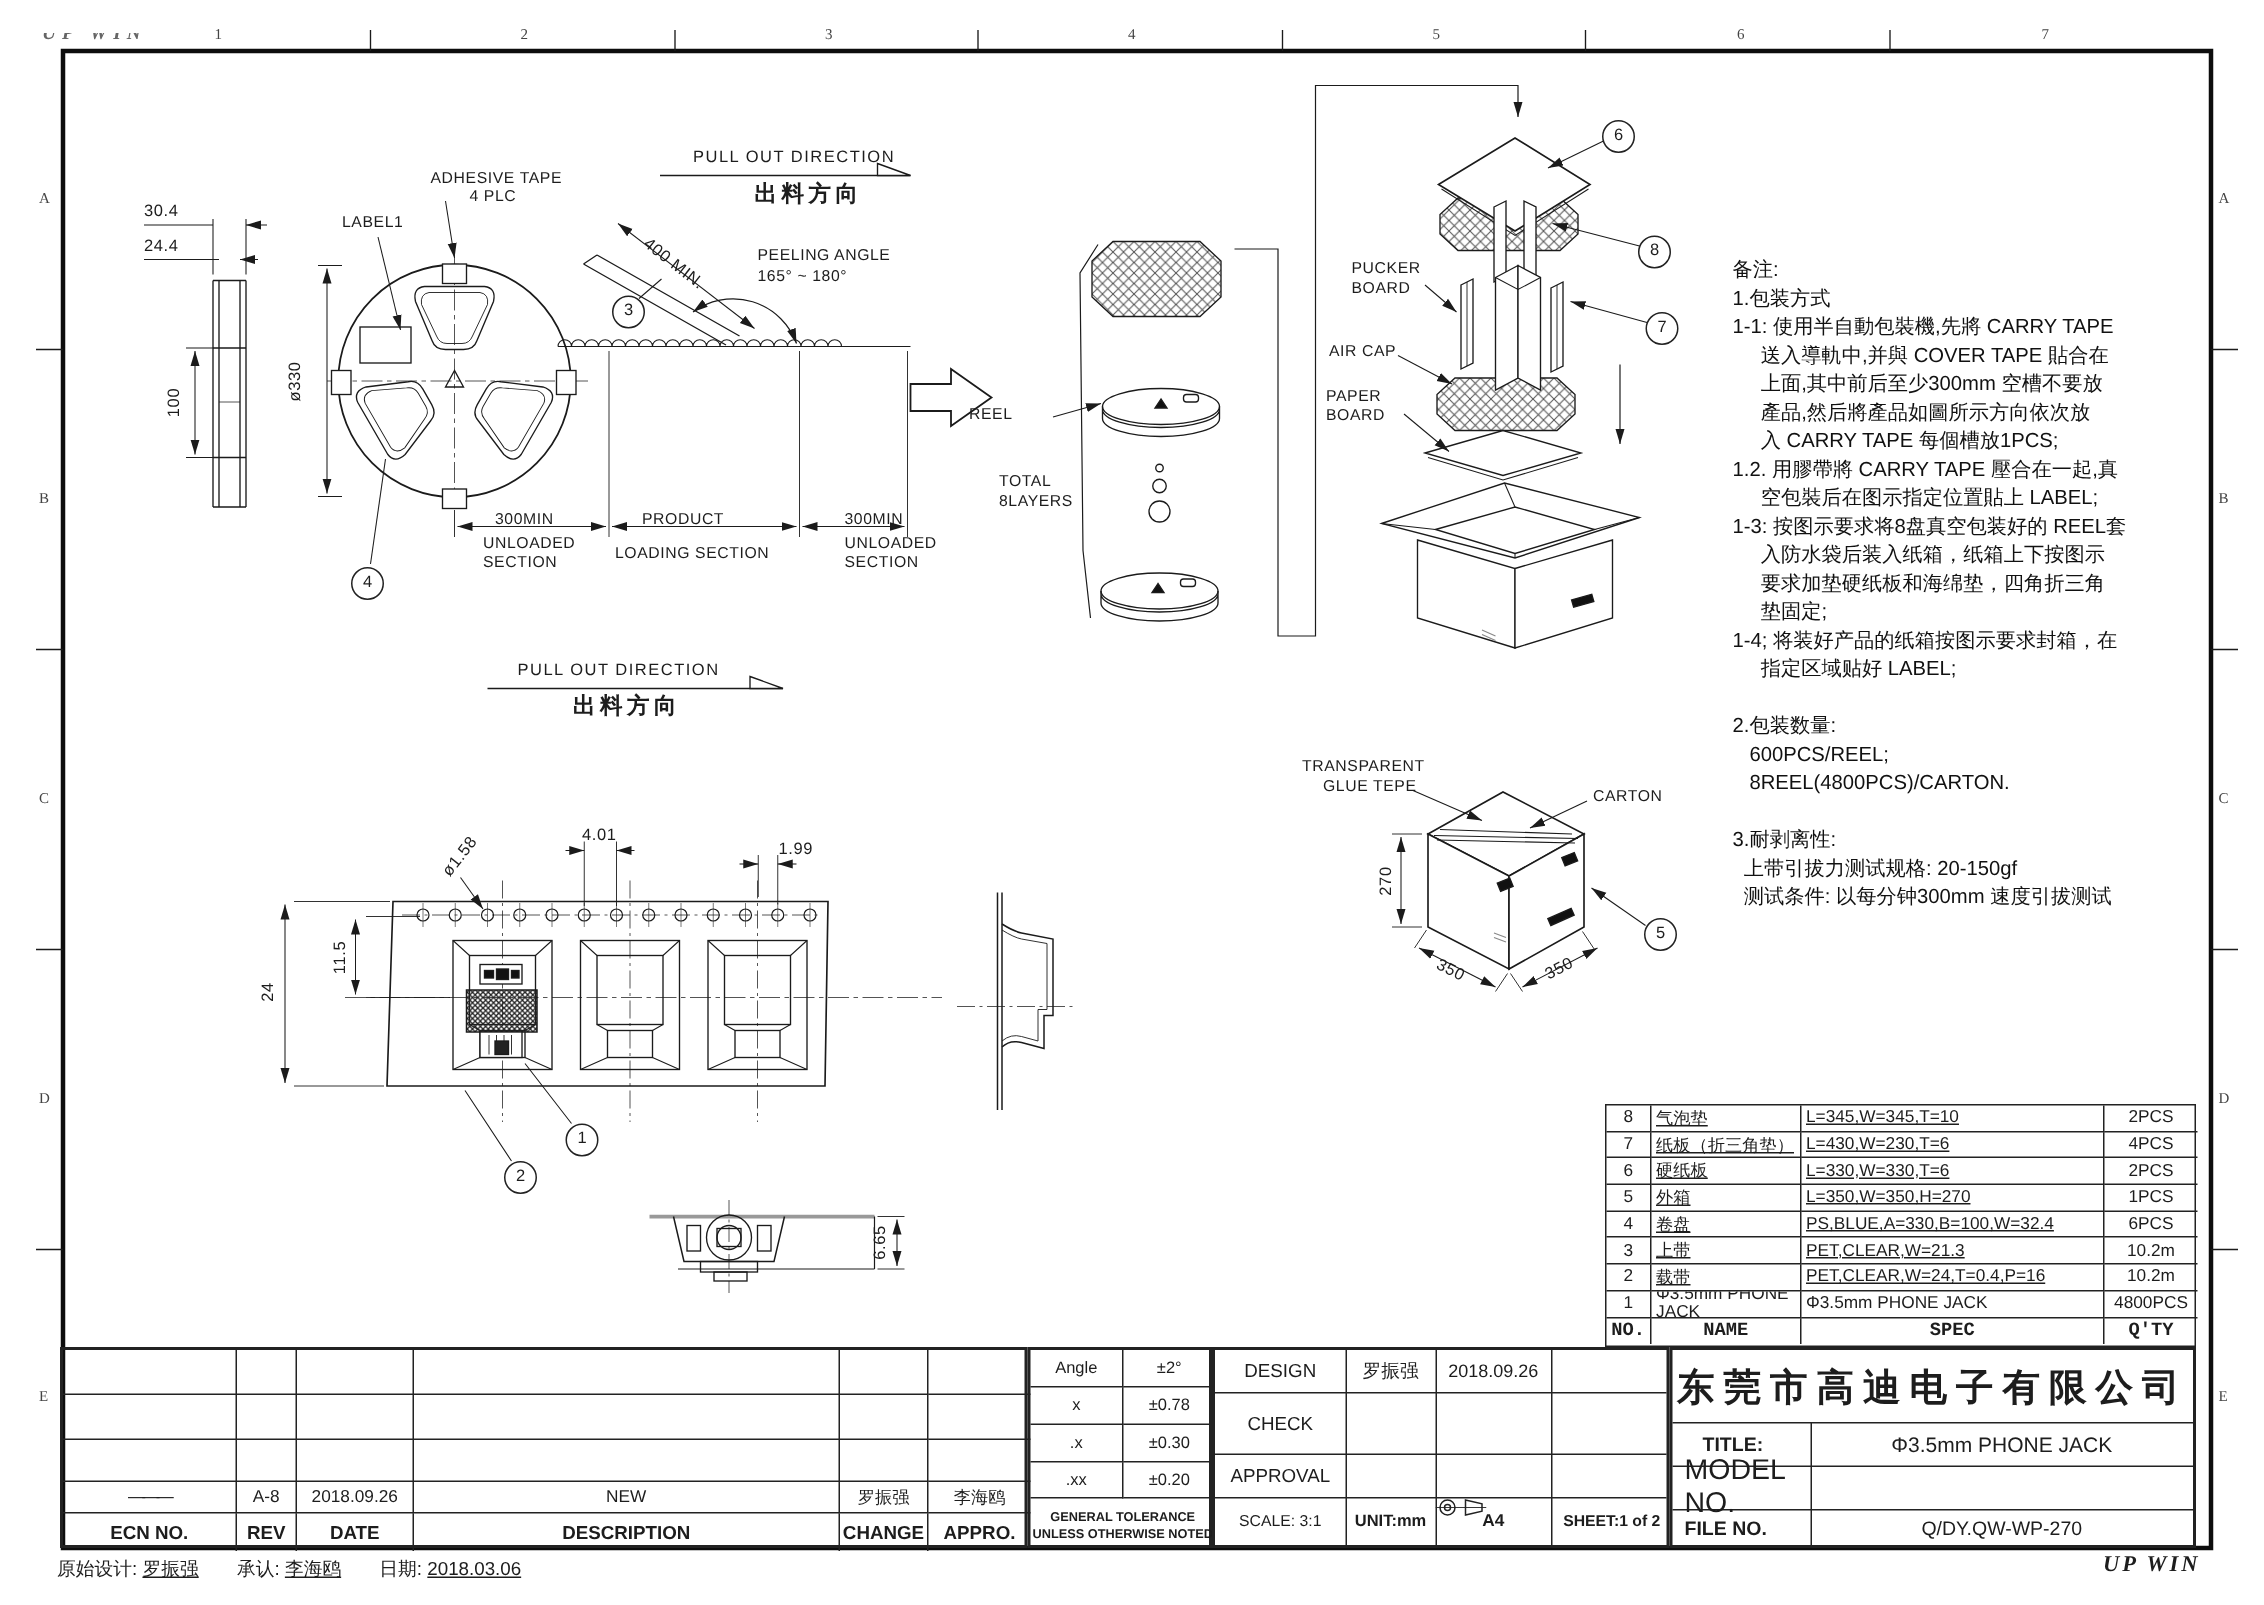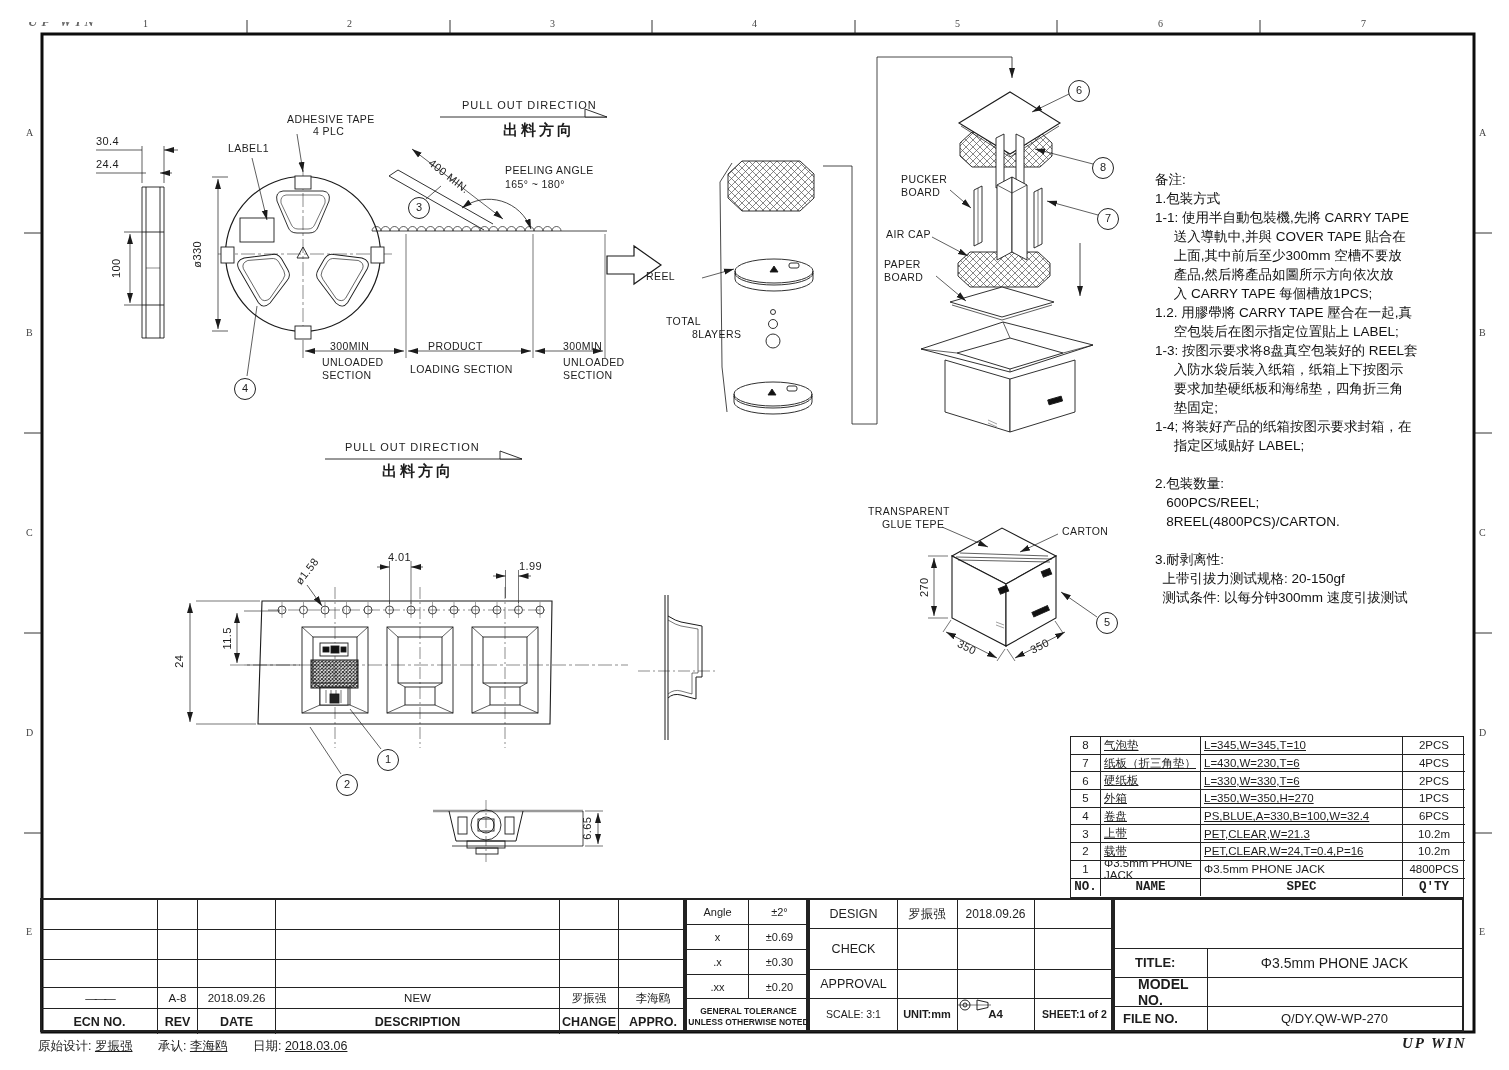--- a/index.html
+++ b/index.html
@@ -324,21 +324,21 @@
 <span class="t" style="left:322px;top:356px">UNLOADED</span>
 <span class="t" style="left:322px;top:369px">SECTION</span>
 <span class="t" style="left:428px;top:340px">PRODUCT</span>
 <span class="t" style="left:410px;top:363px">LOADING SECTION</span>
 <span class="t" style="left:563px;top:340px">300MIN</span>
 <span class="t" style="left:563px;top:356px">UNLOADED</span>
 <span class="t" style="left:563px;top:369px">SECTION</span>
 
 <span class="t" style="left:646px;top:270px">REEL</span>
 <span class="t" style="left:666px;top:315px">TOTAL</span>
-<span class="t" style="left:692px;top:328px">8LAYERS</span>
+<span class="t" style="left:666px;top:328px">8LAYERS</span>
 
 <span class="t" style="left:901px;top:173px">PUCKER</span>
 <span class="t" style="left:901px;top:186px">BOARD</span>
 <span class="t" style="left:886px;top:228px">AIR CAP</span>
 <span class="t" style="left:884px;top:258px">PAPER</span>
 <span class="t" style="left:884px;top:271px">BOARD</span>
 
 <span class="t" style="left:868px;top:505px">TRANSPARENT</span>
 <span class="t" style="left:882px;top:518px">GLUE TEPE</span>
 <span class="t" style="left:1062px;top:525px">CARTON</span>
@@ -457,21 +457,21 @@
   <div>DATE</div>
   <div>DESCRIPTION</div>
   <div>CHANGE</div>
   <div>APPRO.</div>
 </div>
 
 <div class="tblc tol">
   <div>Angle</div>
   <div>±2°</div>
   <div>x</div>
-  <div>±0.69</div>
+  <div>±0.78</div>
   <div>.x</div>
   <div>±0.30</div>
   <div>.xx</div>
   <div>±0.20</div>
   <div class="note">
     <span>GENERAL TOLERANCE</span>
     <span>UNLESS OTHERWISE NOTED</span>
   </div>
 </div>
 
@@ -501,23 +501,24 @@
     </svg>
   </div>
   <div class="cell" style="left:224px;top:98px;width:81px;height:32px;font-size:10.5px;font-weight:700">SHEET:1 of 2</div>
 </div>
 
 <div class="tblc tb">
   <div class="hl" style="left:0;top:48px;width:347px;height:1px"></div>
   <div class="hl" style="left:0;top:77px;width:347px;height:1px"></div>
   <div class="hl" style="left:0;top:106px;width:347px;height:1px"></div>
   <div class="vl" style="left:92px;top:48px;width:1px;height:82px"></div>
+  <div class="cell" style="left:0;top:0;width:347px;height:48px;font-size:25px;font-weight:600;letter-spacing:6px">东莞市高迪电子有限公司</div>
   <div class="cell" style="left:0;top:48px;width:92px;height:29px;font-size:13px;font-weight:700;justify-content:flex-start;padding-left:20px;box-sizing:border-box">TITLE:</div>
   <div class="cell" style="left:92px;top:48px;width:255px;height:29px;font-size:14px">Φ3.5mm PHONE  JACK</div>
-  <div class="cell" style="left:0;top:77px;width:92px;height:29px;font-size:14px;font-weight:700;justify-content:flex-start;padding-left:23px;box-sizing:border-box">MODEL  NO.</div>
+  <div class="cell" style="left:0;top:77px;width:92px;height:29px;font-size:19px;font-weight:400;justify-content:flex-start;padding-left:8px;box-sizing:border-box">MODEL  NO.</div>
   <div class="cell" style="left:0;top:106px;width:92px;height:24px;font-size:13px;font-weight:700;justify-content:flex-start;padding-left:8px;box-sizing:border-box">FILE  NO.</div>
   <div class="cell" style="left:92px;top:106px;width:255px;height:24px;font-size:13px">Q/DY.QW-WP-270</div>
 </div>
 
 <div class="foot">
   <b>原始设计:</b>
   <span class="uv">罗振强</span>
   <b>承认:</b>
   <span class="uv">李海鸥</span>
   <b>日期:</b>

